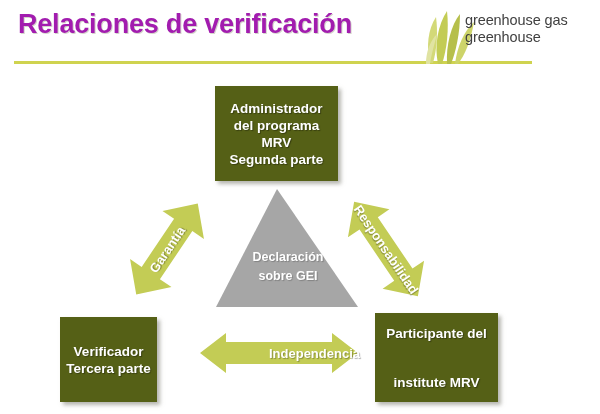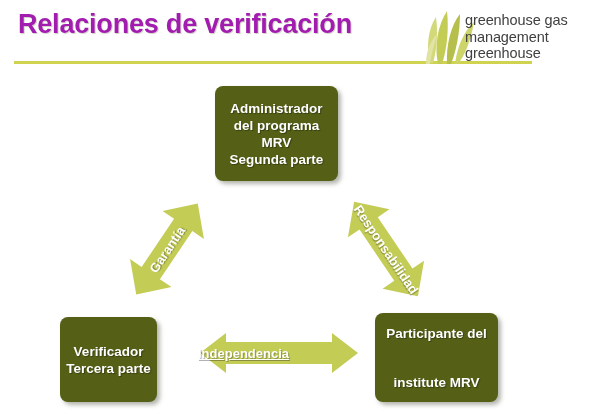--- a/index.html
+++ b/index.html
@@ -74,21 +74,20 @@
     font-weight: bold;
     font-size: 13.5px;
     line-height: 17px;
     text-align: center;
     display: flex;
     flex-direction: column;
     align-items: center;
     justify-content: center;
     text-shadow: 1px 1px 1px rgba(0,0,0,0.35);
     box-sizing: border-box;
-    border-radius: 8px;
   }
   .node-box .role {
     margin-top: 0;
   }
   #box-top {
     left: 215px;
     top: 86px;
     width: 123px;
     height: 95px;
   }
@@ -172,43 +171,41 @@
   }
   #label-right span { transform: rotate(56deg); display: block; }
 
   #label-bottom {
     left: 198px;
     top: 331px;
     width: 162px;
     height: 44px;
     display: flex;
     align-items: center;
-    justify-content: flex-start;
-    text-decoration: underline;
+    justify-content: flex-end;
   }
 </style>
 </head>
 <body>
 
 <div id="slide">
 
   <div id="title">Relaciones de verificación</div>
   <div id="title-rule"></div>
 
   <div id="logo">
     <svg id="logo-mark" viewBox="0 0 52 58" xmlns="http://www.w3.org/2000/svg">
       <path d="M6 56 C2 40 4 22 12 10 C14 24 13 42 9 56 Z" fill="#d3d978"></path>
       <path d="M14 57 C10 38 14 18 23 4 C25 22 23 42 18 57 Z" fill="#c3cc55"></path>
       <path d="M23 57 C22 38 27 18 36 7 C36 26 32 44 27 57 Z" fill="#b6bf4b"></path>
       <path d="M31 57 C33 40 40 24 50 15 C47 33 41 48 34 57 Z" fill="#cdd46a"></path>
       <path d="M2 57 C2 45 6 34 13 27 C10 39 7 49 6 57 Z" fill="#e0e3a2"></path>
     </svg>
     <div id="logo-text">
       <div>greenhouse gas</div>
-      <div>management</div>
       <div>greenhouse</div>
     </div>
   </div>
 
   <svg class="arrow" id="arrow-left" viewBox="0 0 118 142" xmlns="http://www.w3.org/2000/svg">
     <g transform="translate(59,71) rotate(-56) translate(-59,-71)">
       <path d="M4 71 L30 46 L30 60 L88 60 L88 46 L114 71 L88 96 L88 82 L30 82 L30 96 Z" fill="#c3cc55"></path>
     </g>
   </svg>
   <div class="arrow-label" id="label-left">
@@ -224,20 +221,29 @@
     <span>Responsabilidad</span>
   </div>
 
   <svg class="arrow" id="arrow-bottom" viewBox="0 0 162 44" xmlns="http://www.w3.org/2000/svg">
     <path d="M2 22 L28 2 L28 11 L134 11 L134 2 L160 22 L134 42 L134 33 L28 33 L28 42 Z" fill="#c3cc55"></path>
   </svg>
   <div class="arrow-label" id="label-bottom">
     <span>Independencia</span>
   </div>
 
+  <div id="triangle-wrap">
+    <svg id="triangle-svg" width="150" height="125" viewBox="0 0 150 125" xmlns="http://www.w3.org/2000/svg">
+      <polygon points="64,3 145,121 3,121" fill="#a6a6a6"></polygon>
+    </svg>
+    <div id="triangle-label">
+      <div>Declaración</div>
+      <div>sobre GEI</div>
+    </div>
+  </div>
 
   <div class="node-box" id="box-top">
     <div>Administrador</div>
     <div>del programa</div>
     <div>MRV</div>
     <div class="role">Segunda parte</div>
   </div>
 
   <div class="node-box" id="box-left">
     <div>Verificador</div>

